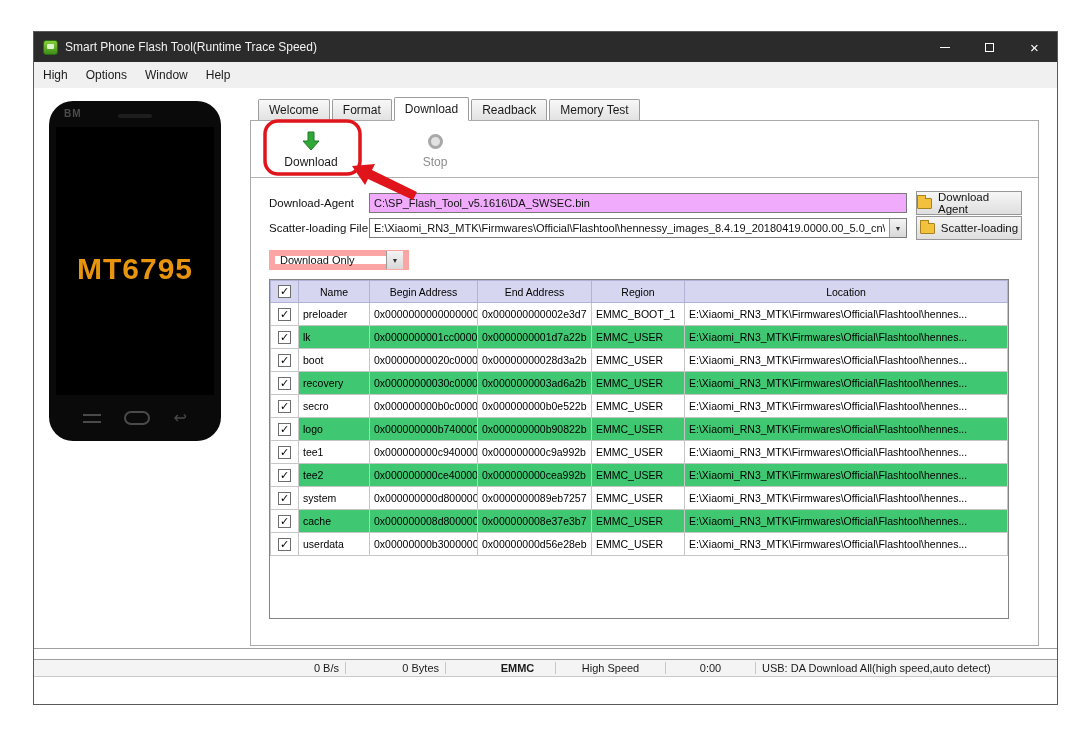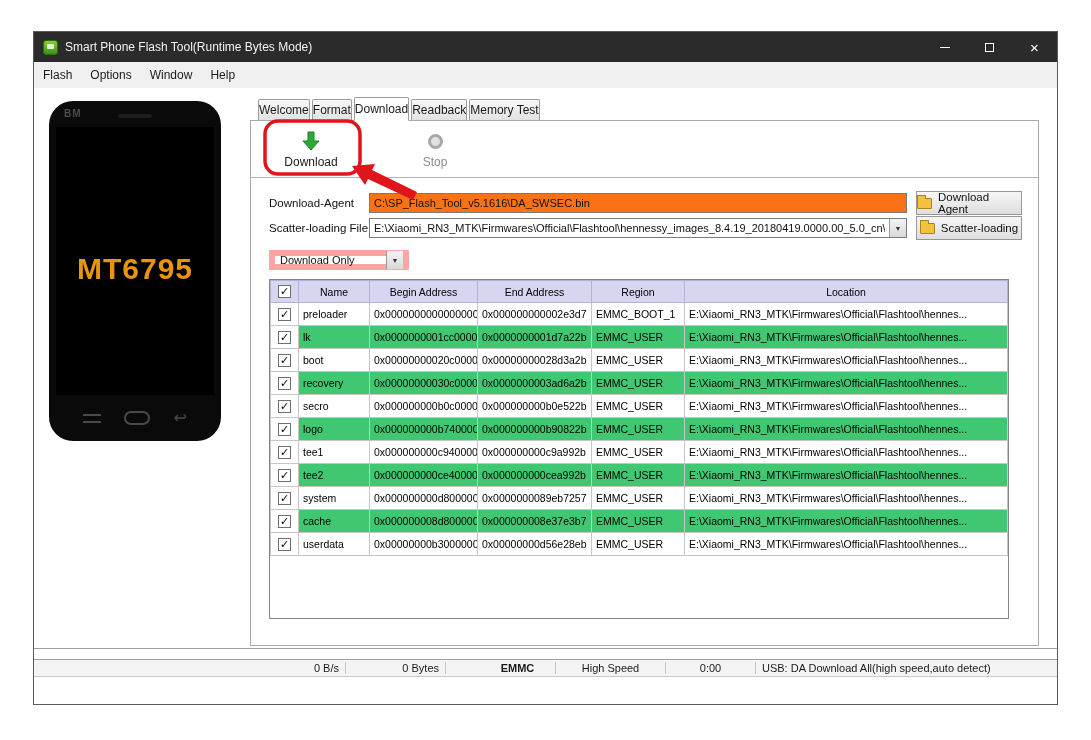--- a/index.html
+++ b/index.html
@@ -33,38 +33,38 @@
   .phone-screen { position:absolute; left:7px; right:7px; top:26px; bottom:46px; background:#000; }
   .phone-chip { position:absolute; top:50%; left:0; right:0; transform:translateY(-55%); text-align:center; color:#e8940c; font-size:30px; font-weight:bold; letter-spacing:1px; }
   .phone-nav { position:absolute; bottom:12px; left:0; right:0; height:22px; display:flex; justify-content:space-between; align-items:center; padding:0 34px; }
   .nav-menu { width:18px; height:9px; border-top:2px solid #4a4a4a; border-bottom:2px solid #4a4a4a; }
   .nav-home { width:26px; height:14px; border:2px solid #4a4a4a; border-radius:7px; }
   .nav-back { color:#4a4a4a; font-size:16px; line-height:1; }
 
   
   .main { flex:1; margin-right:18px; display:flex; flex-direction:column; min-width:0; }
   .tabs { display:flex; align-items:flex-end; padding-left:8px; height:32px; flex-shrink:0; }
-  .tab { height:21px; display:flex; align-items:center; padding:0 0; font-size:12px; color:#1a1a1a; background:linear-gradient(#f8f8f8,#e2e2e2); border:1px solid #9c9c9c; border-bottom:none; border-radius:2px 2px 0 0; margin-right:2px; }
+  .tab { height:21px; display:flex; align-items:center; padding:0 10px; font-size:12px; color:#1a1a1a; background:linear-gradient(#f8f8f8,#e2e2e2); border:1px solid #9c9c9c; border-bottom:none; border-radius:2px 2px 0 0; margin-right:2px; }
   .tab.active { height:24px; background:#fff; position:relative; z-index:5; margin-bottom:-1px; border-bottom:1px solid #fff; }
   .panel { flex:1; border:1px solid #aaaaaa; background:#fff; margin-bottom:2px; min-height:0; position:relative; }
 
   
   .toolbar { display:flex; padding:5px 0 2px 16px; }
   .tool-btn { width:88px; display:flex; flex-direction:column; align-items:center; padding:3px 0 2px; font-size:12px; color:#1a1a1a; }
   .tool-btn.disabled { color:#8c8c8c; }
   .tool-btn .ico { height:24px; display:flex; align-items:center; justify-content:center; margin-bottom:2px; }
   .tool-btn + .tool-btn { margin-left:36px; }
   .stop-icon { width:15px; height:15px; border:3px solid #a8a8a8; border-radius:50%; background:#e2e2e2; }
   .toolbar-sep { border-top:1px solid #b2b2b2; border-bottom:1px solid #ffffff; margin-top:4px; }
 
   
   .field-row { display:flex; align-items:center; margin:12px 16px 0 18px; }
   .field-row.second { margin-top:1px; }
   .field-label { width:100px; font-size:11.5px; color:#111; flex-shrink:0; }
-  .text-input { width:540px; height:20px; border:1px solid #7a7a7a; font-size:11px; padding:0 4px; font-family:"Liberation Sans", sans-serif; color:#111; background:#f97316; }
+  .text-input { width:540px; height:20px; border:1px solid #7a7a7a; font-size:11px; padding:0 4px; font-family:"Liberation Sans", sans-serif; color:#111; background:#f0abfc; }
   .combo { width:540px; height:20px; border:1px solid #7a7a7a; display:flex; background:#fff; }
   .combo input { flex:1; border:none; height:18px; font-size:11px; padding:0 4px; font-family:"Liberation Sans", sans-serif; color:#111; min-width:0; }
   .combo-arrow { width:17px; background:linear-gradient(#f4f4f4,#d8d8d8); border-left:1px solid #9a9a9a; display:flex; align-items:center; justify-content:center; font-size:7px; color:#333; flex-shrink:0; }
   .field-btn { width:106px; height:24px; margin-left:9px; border:1px solid #979797; border-radius:0; background:linear-gradient(#f6f6f6,#dedede); display:flex; align-items:center; justify-content:center; gap:6px; font-size:11.5px; color:#111; flex-shrink:0; }
   .folder-icon { width:15px; height:11px; background:#f2c23e; border:1px solid #a8821c; border-radius:1px; position:relative; flex-shrink:0; }
   .folder-icon::before { content:""; position:absolute; top:-4px; left:-1px; width:7px; height:3px; background:#f2c23e; border:1px solid #a8821c; border-bottom:none; border-radius:1px 1px 0 0; }
 
   .mode-row { margin:10px 16px 0 18px; }
   .mode-select { width:140px; height:20px; border:6px solid #fca5a5; background:#fff; display:flex; align-items:center; }
   .mode-select .val { flex:1; font-size:11px; padding:0 5px; color:#111; }
@@ -98,36 +98,36 @@
   
   .annotation { position:absolute; left:0; top:0; width:1091px; height:740px; pointer-events:none; z-index:50; }
 </style>
 </head>
 <body>
 
 <div class="window">
 
   <div class="titlebar">
     <span class="app-icon"></span>
-    <span class="title">Smart Phone Flash Tool(Runtime Bytes Mode)</span>
+    <span class="title">Smart Phone Flash Tool(Runtime Trace Speed)</span>
     <div class="win-controls">
       <span class="win-btn">
           <span class="min-glyph"></span>
         </span>
       <span class="win-btn">
           <span class="max-glyph"></span>
         </span>
       <span class="win-btn">
           <span class="close-glyph">×</span>
         </span>
     </div>
   </div>
 
   <div class="menubar">
-    <span class="menu-item">Flash</span>
+    <span class="menu-item">High</span>
     <span class="menu-item">Options</span>
     <span class="menu-item">Window</span>
     <span class="menu-item">Help</span>
   </div>
 
   <div class="content">
 
     <div class="phone-col">
       <div class="phone">
         <span class="phone-brand">BM</span>

